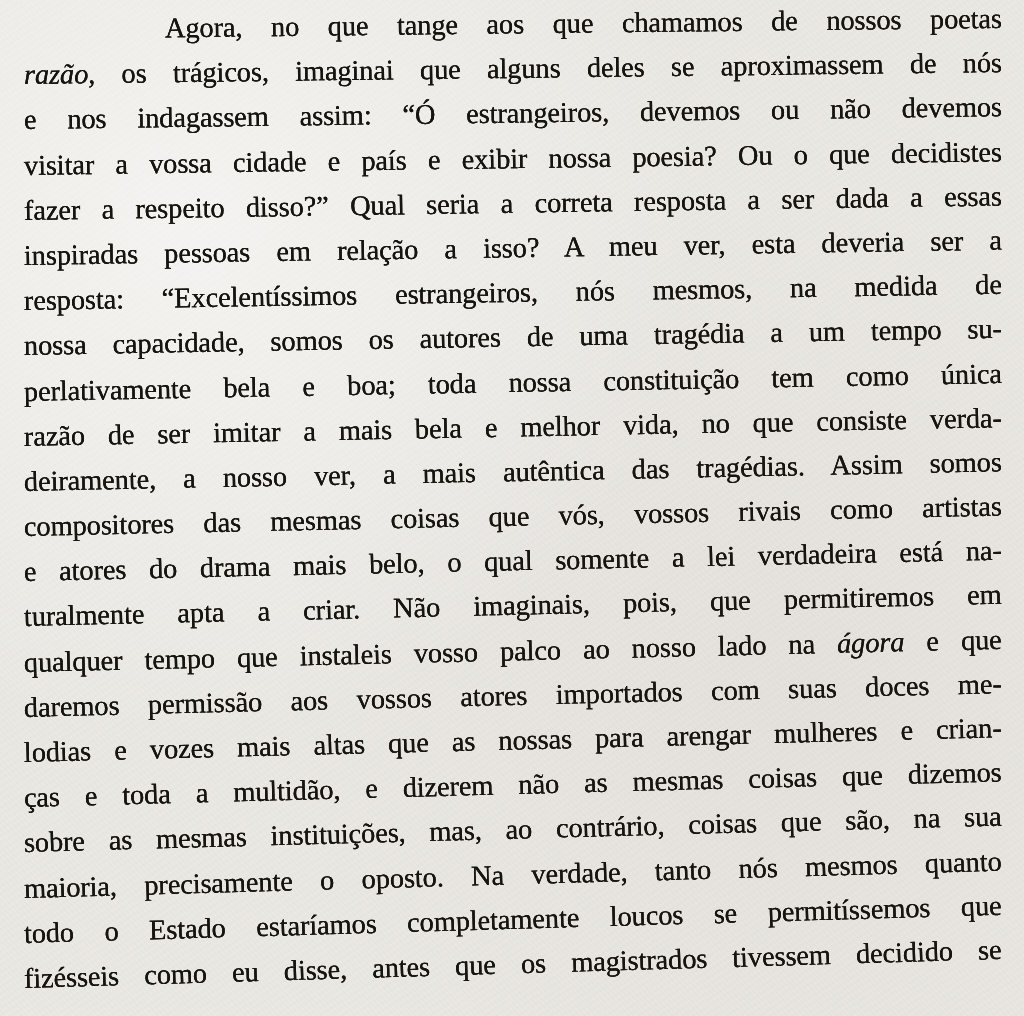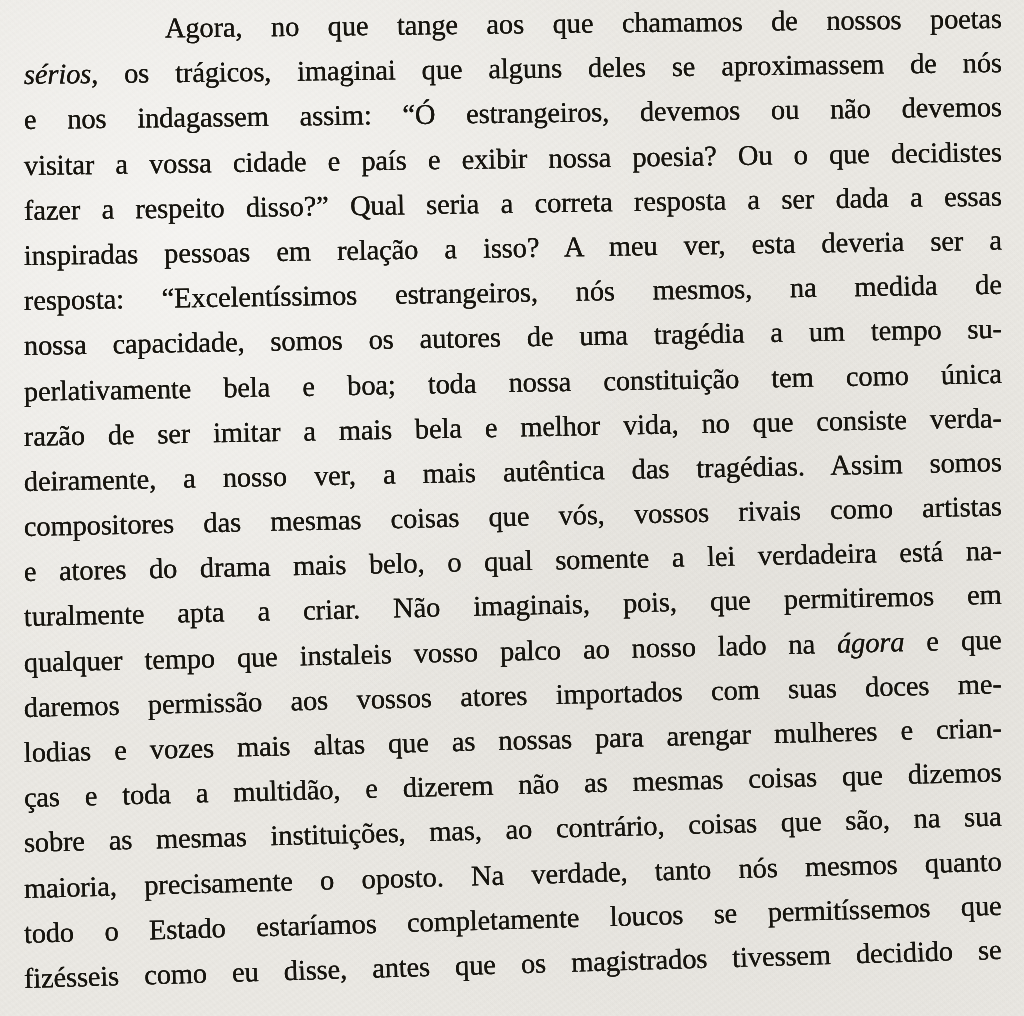--- a/index.html
+++ b/index.html
@@ -47,21 +47,21 @@
   .seg-italic {
     font-style: italic;
   }
 </style>
 </head>
 <body>
 
 <div class="page">
   <div class="text-column" id="text-column">
       <div class="line indent" style="transform: rotate(-0.65deg);"><span class="seg-regular">Agora, no que tange aos que chamamos de nossos poetas</span></div>
-      <div class="line" style="transform: rotate(-0.7deg);"><span class="seg-italic">sérios</span><span class="seg-regular">, os trágicos, imaginai que alguns deles se aproximassem de nós</span></div>
+      <div class="line" style="transform: rotate(-0.7deg);"><span class="seg-italic">razão</span><span class="seg-regular">, os trágicos, imaginai que alguns deles se aproximassem de nós</span></div>
       <div class="line" style="transform: rotate(-0.75deg);"><span class="seg-regular">e nos indagassem assim: “Ó estrangeiros, devemos ou não devemos</span></div>
       <div class="line" style="transform: rotate(-0.8deg);"><span class="seg-regular">visitar a vossa cidade e país e exibir nossa poesia? Ou o que decidistes</span></div>
       <div class="line" style="transform: rotate(-0.85deg);"><span class="seg-regular">fazer a respeito disso?” Qual seria a correta resposta a ser dada a essas</span></div>
       <div class="line" style="transform: rotate(-0.9deg);"><span class="seg-regular">inspiradas pessoas em relação a isso? A meu ver, esta deveria ser a</span></div>
       <div class="line" style="transform: rotate(-0.95deg);"><span class="seg-regular">resposta: “Excelentíssimos estrangeiros, nós mesmos, na medida de</span></div>
       <div class="line" style="transform: rotate(-1deg);"><span class="seg-regular">nossa capacidade, somos os autores de uma tragédia a um tempo su-</span></div>
       <div class="line" style="transform: rotate(-1.05deg);"><span class="seg-regular">perlativamente bela e boa; toda nossa constituição tem como única</span></div>
       <div class="line" style="transform: rotate(-1.1deg);"><span class="seg-regular">razão de ser imitar a mais bela e melhor vida, no que consiste verda-</span></div>
       <div class="line" style="transform: rotate(-1.15deg);"><span class="seg-regular">deiramente, a nosso ver, a mais autêntica das tragédias. Assim somos</span></div>
       <div class="line" style="transform: rotate(-1.2deg);"><span class="seg-regular">compositores das mesmas coisas que vós, vossos rivais como artistas</span></div>

